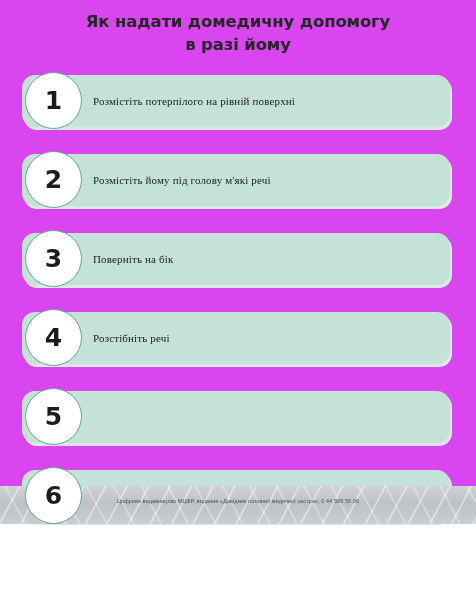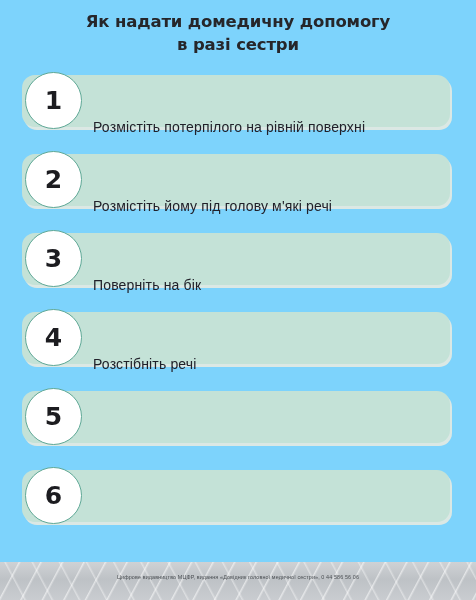--- a/index.html
+++ b/index.html
@@ -11,22 +11,22 @@
     height: 600px;
     background: #ffffff;
     font-family: "Liberation Sans", sans-serif;
     overflow: hidden;
     position: relative;
   }
 
   .poster {
     position: relative;
     width: 476px;
-    height: 600px;
-    background: #7dd3fc;
+    height: 524px;
+    background: #d946ef;
   }
 
   
   .title-block {
     position: absolute;
     top: 10px;
     left: 0;
     width: 476px;
     text-align: center;
   }
@@ -96,26 +96,25 @@
     margin-top: -1px;
   }
   .step-text {
     position: absolute;
     left: 93px;
     top: 0;
     height: 52px;
     display: flex;
     align-items: center;
     z-index: 2;
-    font-family: Liberation Sans, sans-serif;
-    font-size: 14px;
+    font-family: Liberation Serif, serif;
+    font-size: 11px;
     color: #21212a;
     letter-spacing: 0.15px;
     white-space: nowrap;
-    margin-top: 26px;
   }
 
   
   .footer-band {
     position: absolute;
     left: 0;
     bottom: 0;
     width: 476px;
     height: 38px;
     background:
@@ -145,21 +144,21 @@
     white-space: nowrap;
   }
 </style>
 </head>
 <body>
 
 <div class="poster">
 
   <div class="title-block">
     <span class="title-line">Як надати домедичну допомогу</span>
-    <span class="title-line">в разі сестри</span>
+    <span class="title-line">в разі йому</span>
   </div>
 
   <div class="steps">
 
     <div class="step-row">
       <div class="step-bar-shadow"></div>
       <div class="step-bar"></div>
       <div class="step-text">Розмістіть потерпілого на рівній поверхні</div>
       <div class="step-circle">
         <span class="step-number">1</span>

